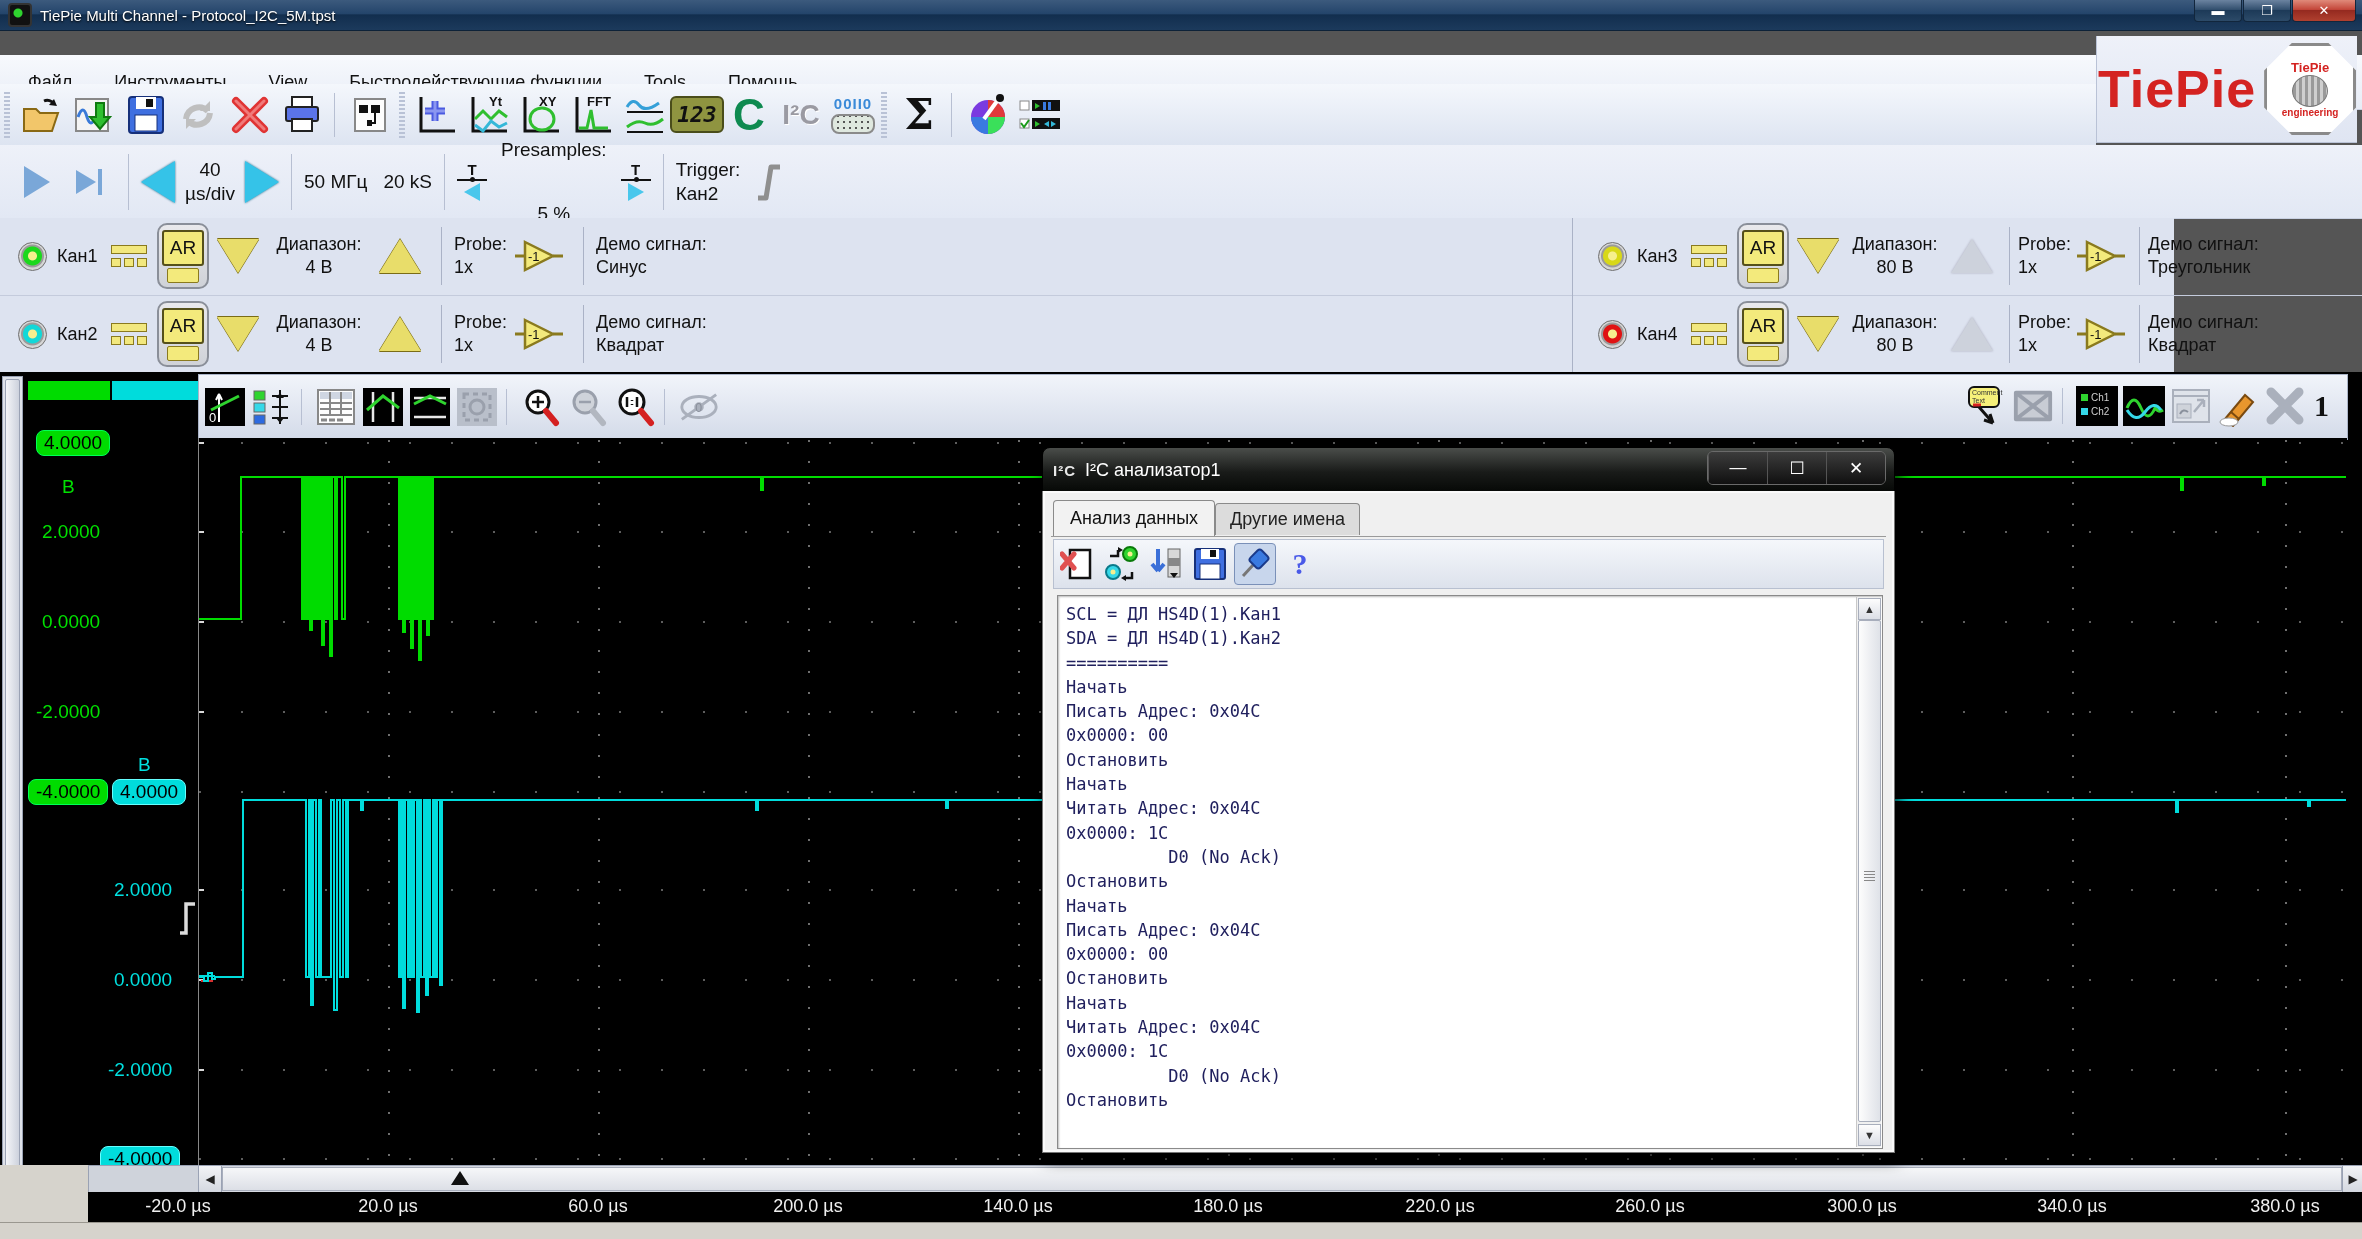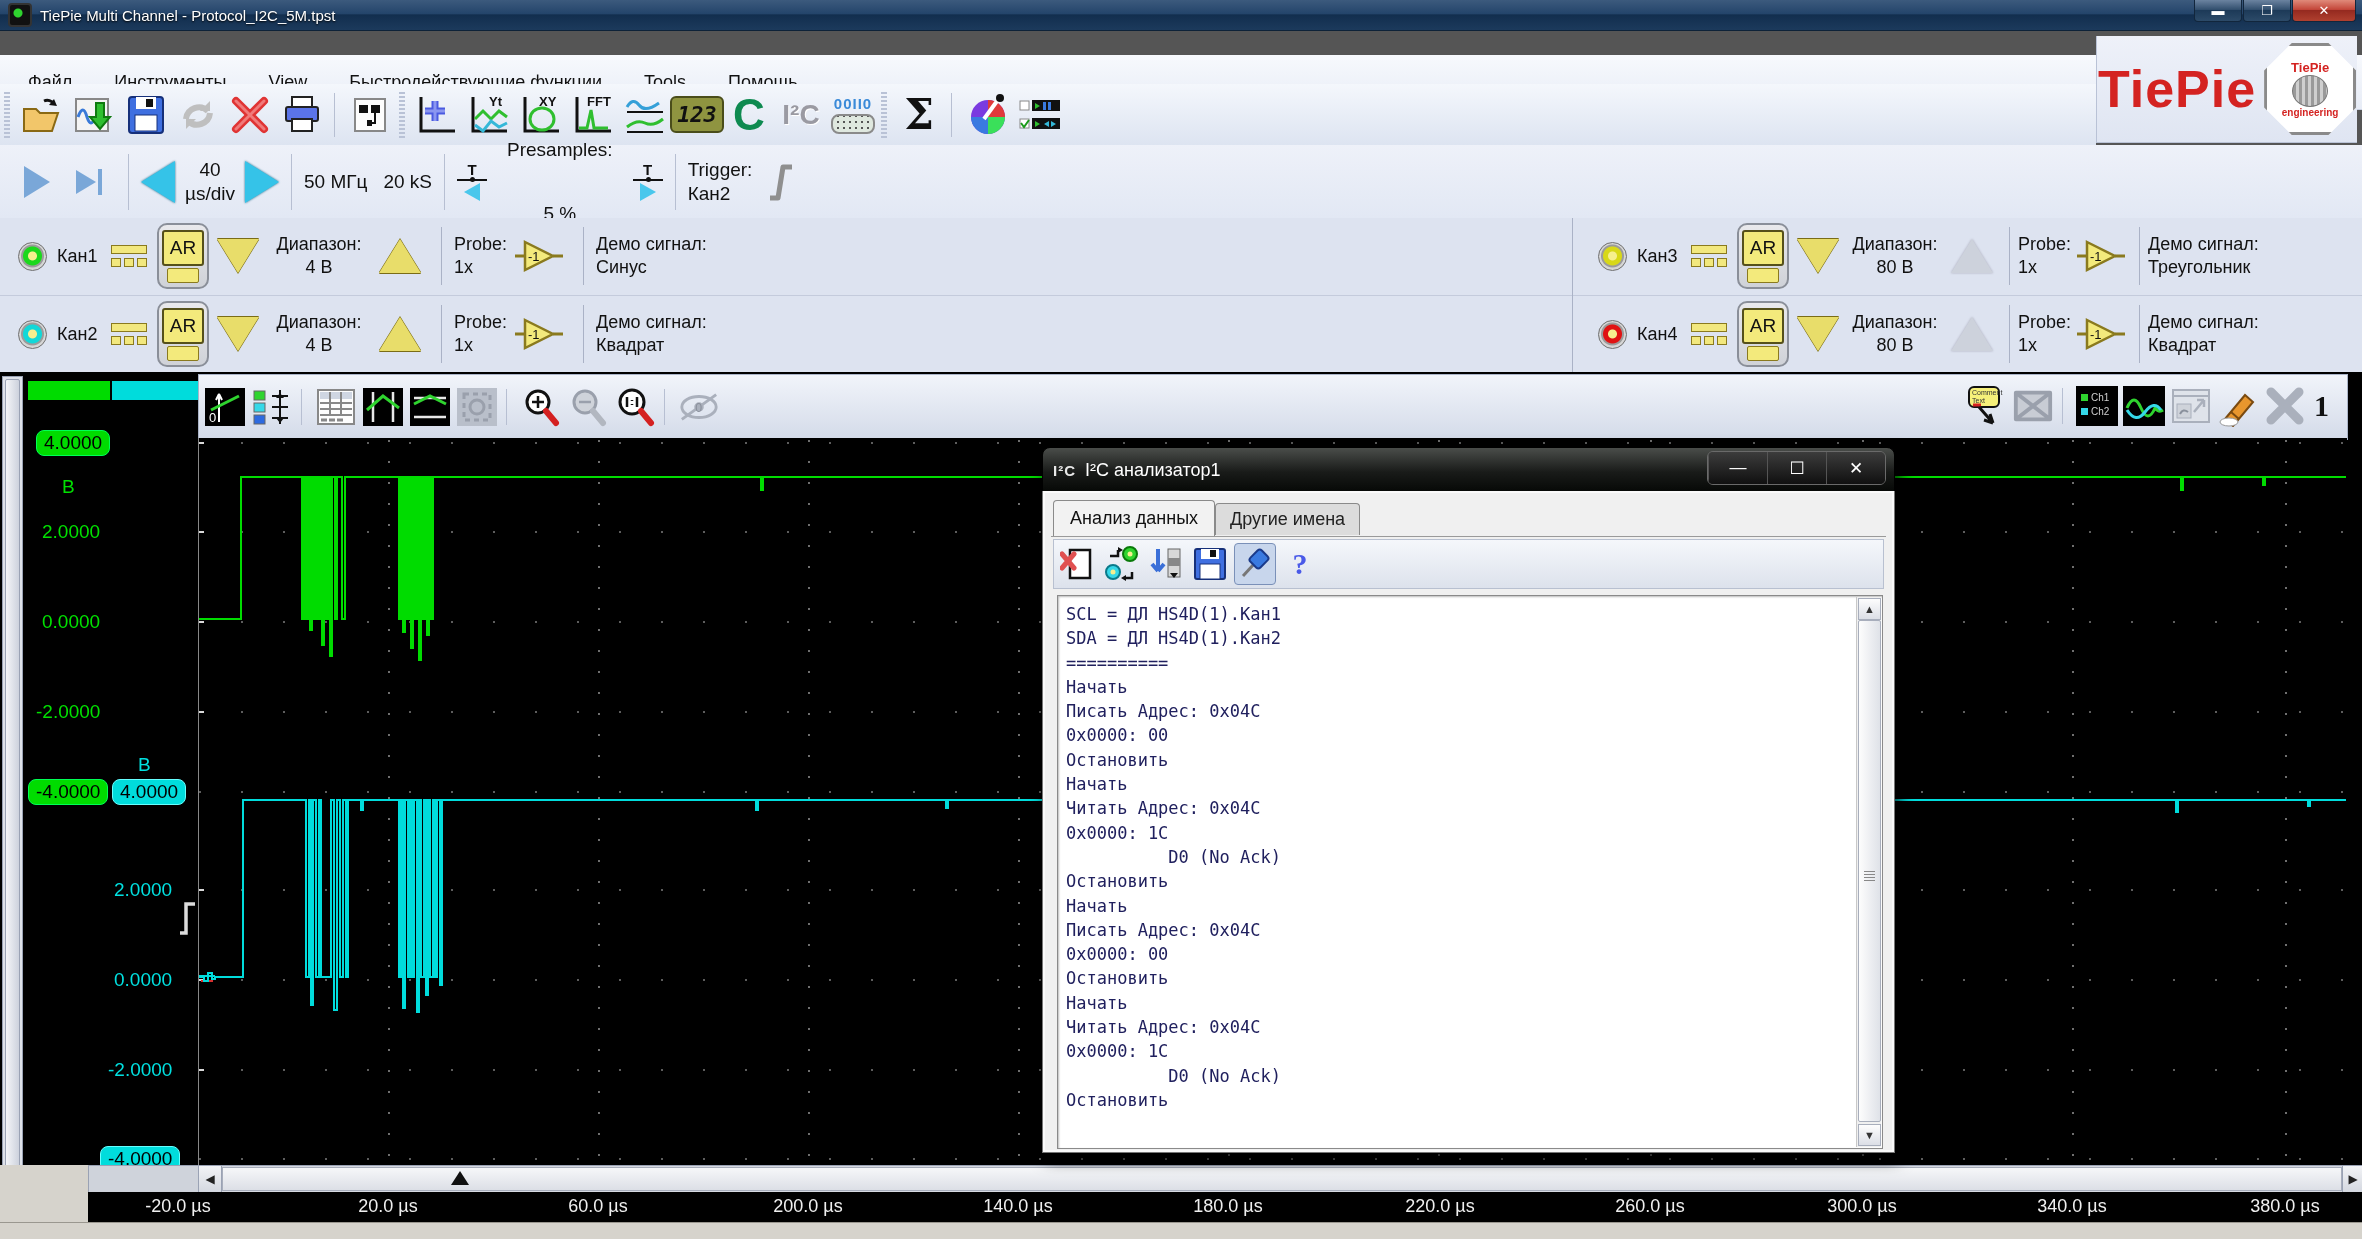--- a/index.html
+++ b/index.html
@@ -45,21 +45,21 @@
   .tri-right{width:0;height:0;border-style:solid;border-width:21px 0 21px 34px;border-color:#0000 #0000 #0000 #35c3e8;filter:drop-shadow(0 0 1px #1a6a8a);}
   .pb-sep{width:1px;height:56px;background:#b7bfd2;margin:0 12px;}
   .stack{display:flex;flex-direction:column;align-items:center;line-height:1.25;}
   .tmark{display:flex;flex-direction:column;align-items:center;font-size:15px;font-weight:bold;line-height:1;}
   .tmark .bar{width:30px;height:2px;background:#111;margin:2px 0;position:relative;}
   .tmark .bar i{position:absolute;left:13px;top:-2px;width:5px;height:5px;background:#111;border-radius:50%;}
   .arrw{width:0;height:0;border-style:solid;}
   .arrw.l{border-width:9px 16px 9px 0;border-color:#0000 #49c7ec #0000 #0000;}
   .arrw.r{border-width:9px 0 9px 16px;border-color:#0000 #0000 #0000 #49c7ec;}
   
-  #chanarea{left:0;top:218px;width:2362px;height:154px;background:#dde3f0;border-bottom:4px solid #0f172a;}
+  #chanarea{left:0;top:218px;width:2174px;height:154px;background:#dde3f0;border-bottom:4px solid #0f172a;}
   .chrow{position:absolute;height:76px;display:flex;align-items:center;font-size:18px;color:#111;}
   .rowline{position:absolute;left:0;width:2362px;height:1px;background:#c4cbdc;}
   .led{width:27px;height:27px;border-radius:50%;flex:none;margin-left:18px;
     background:radial-gradient(circle at 50% 48%,#f6ef8e 0 4px,var(--led,#2d2) 5px 9px,#9b9b9b 10px 11px,#d6d6d6 12px);
     border:1px solid #6f6f6f;}
   .chname{margin-left:10px;width:54px;}
   .coup{width:38px;height:26px;flex:none;margin-right:8px;position:relative;}
   .coup i{position:absolute;background:#f2e87e;border:1px solid #8a7a1e;}
   .coup .a{left:0;top:2px;width:34px;height:7px;}
   .coup .b{top:15px;width:8px;height:7px;}
@@ -326,21 +326,21 @@
   <span>50 МГц</span>
   <span style="margin-left:16px;">20 kS</span>
   <div class="pb-sep"></div>
   <div class="tmark">
     <span>T</span>
       <div class="bar">
         <i></i>
       </div>
       <div class="arrw l"></div>
   </div>
-  <div class="stack" style="margin:0 20px;gap:40px;">
+  <div class="stack" style="margin:0 14px;gap:40px;">
     <span>Presamples:</span>
     <span>5 %</span>
   </div>
   <div class="tmark">
     <span>T</span>
       <div class="bar">
         <i></i>
       </div>
       <div class="arrw r"></div>
   </div>

